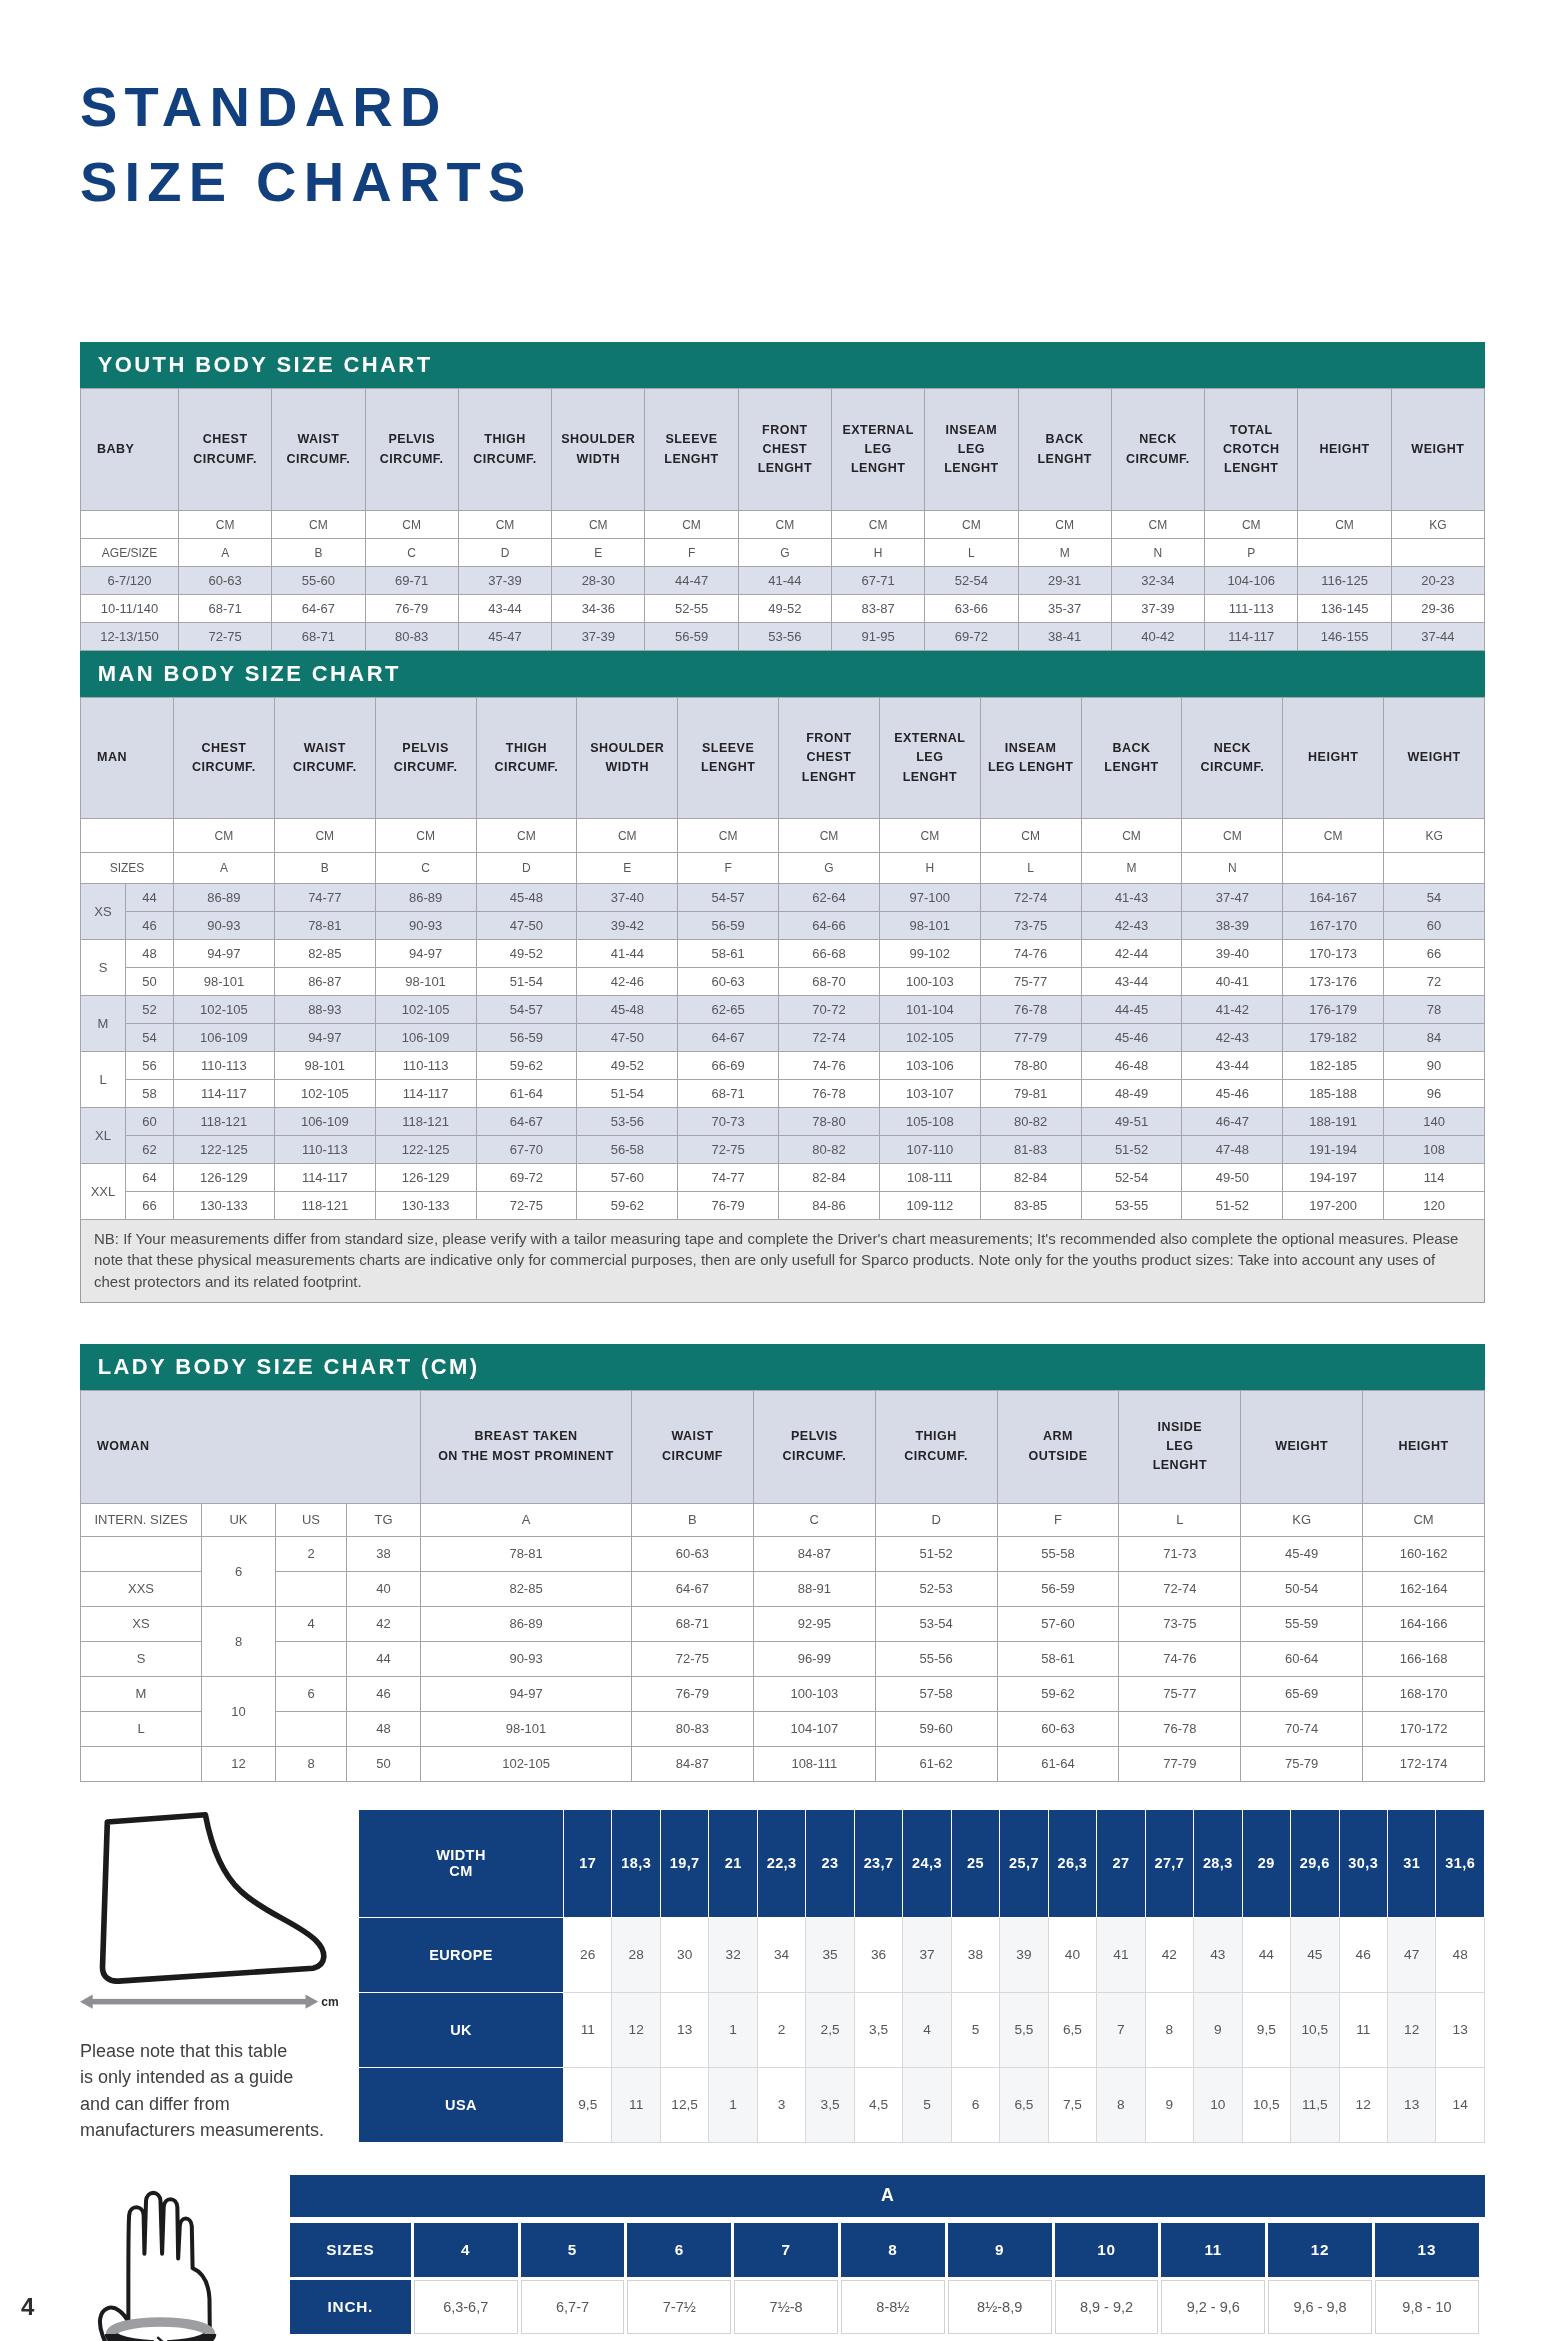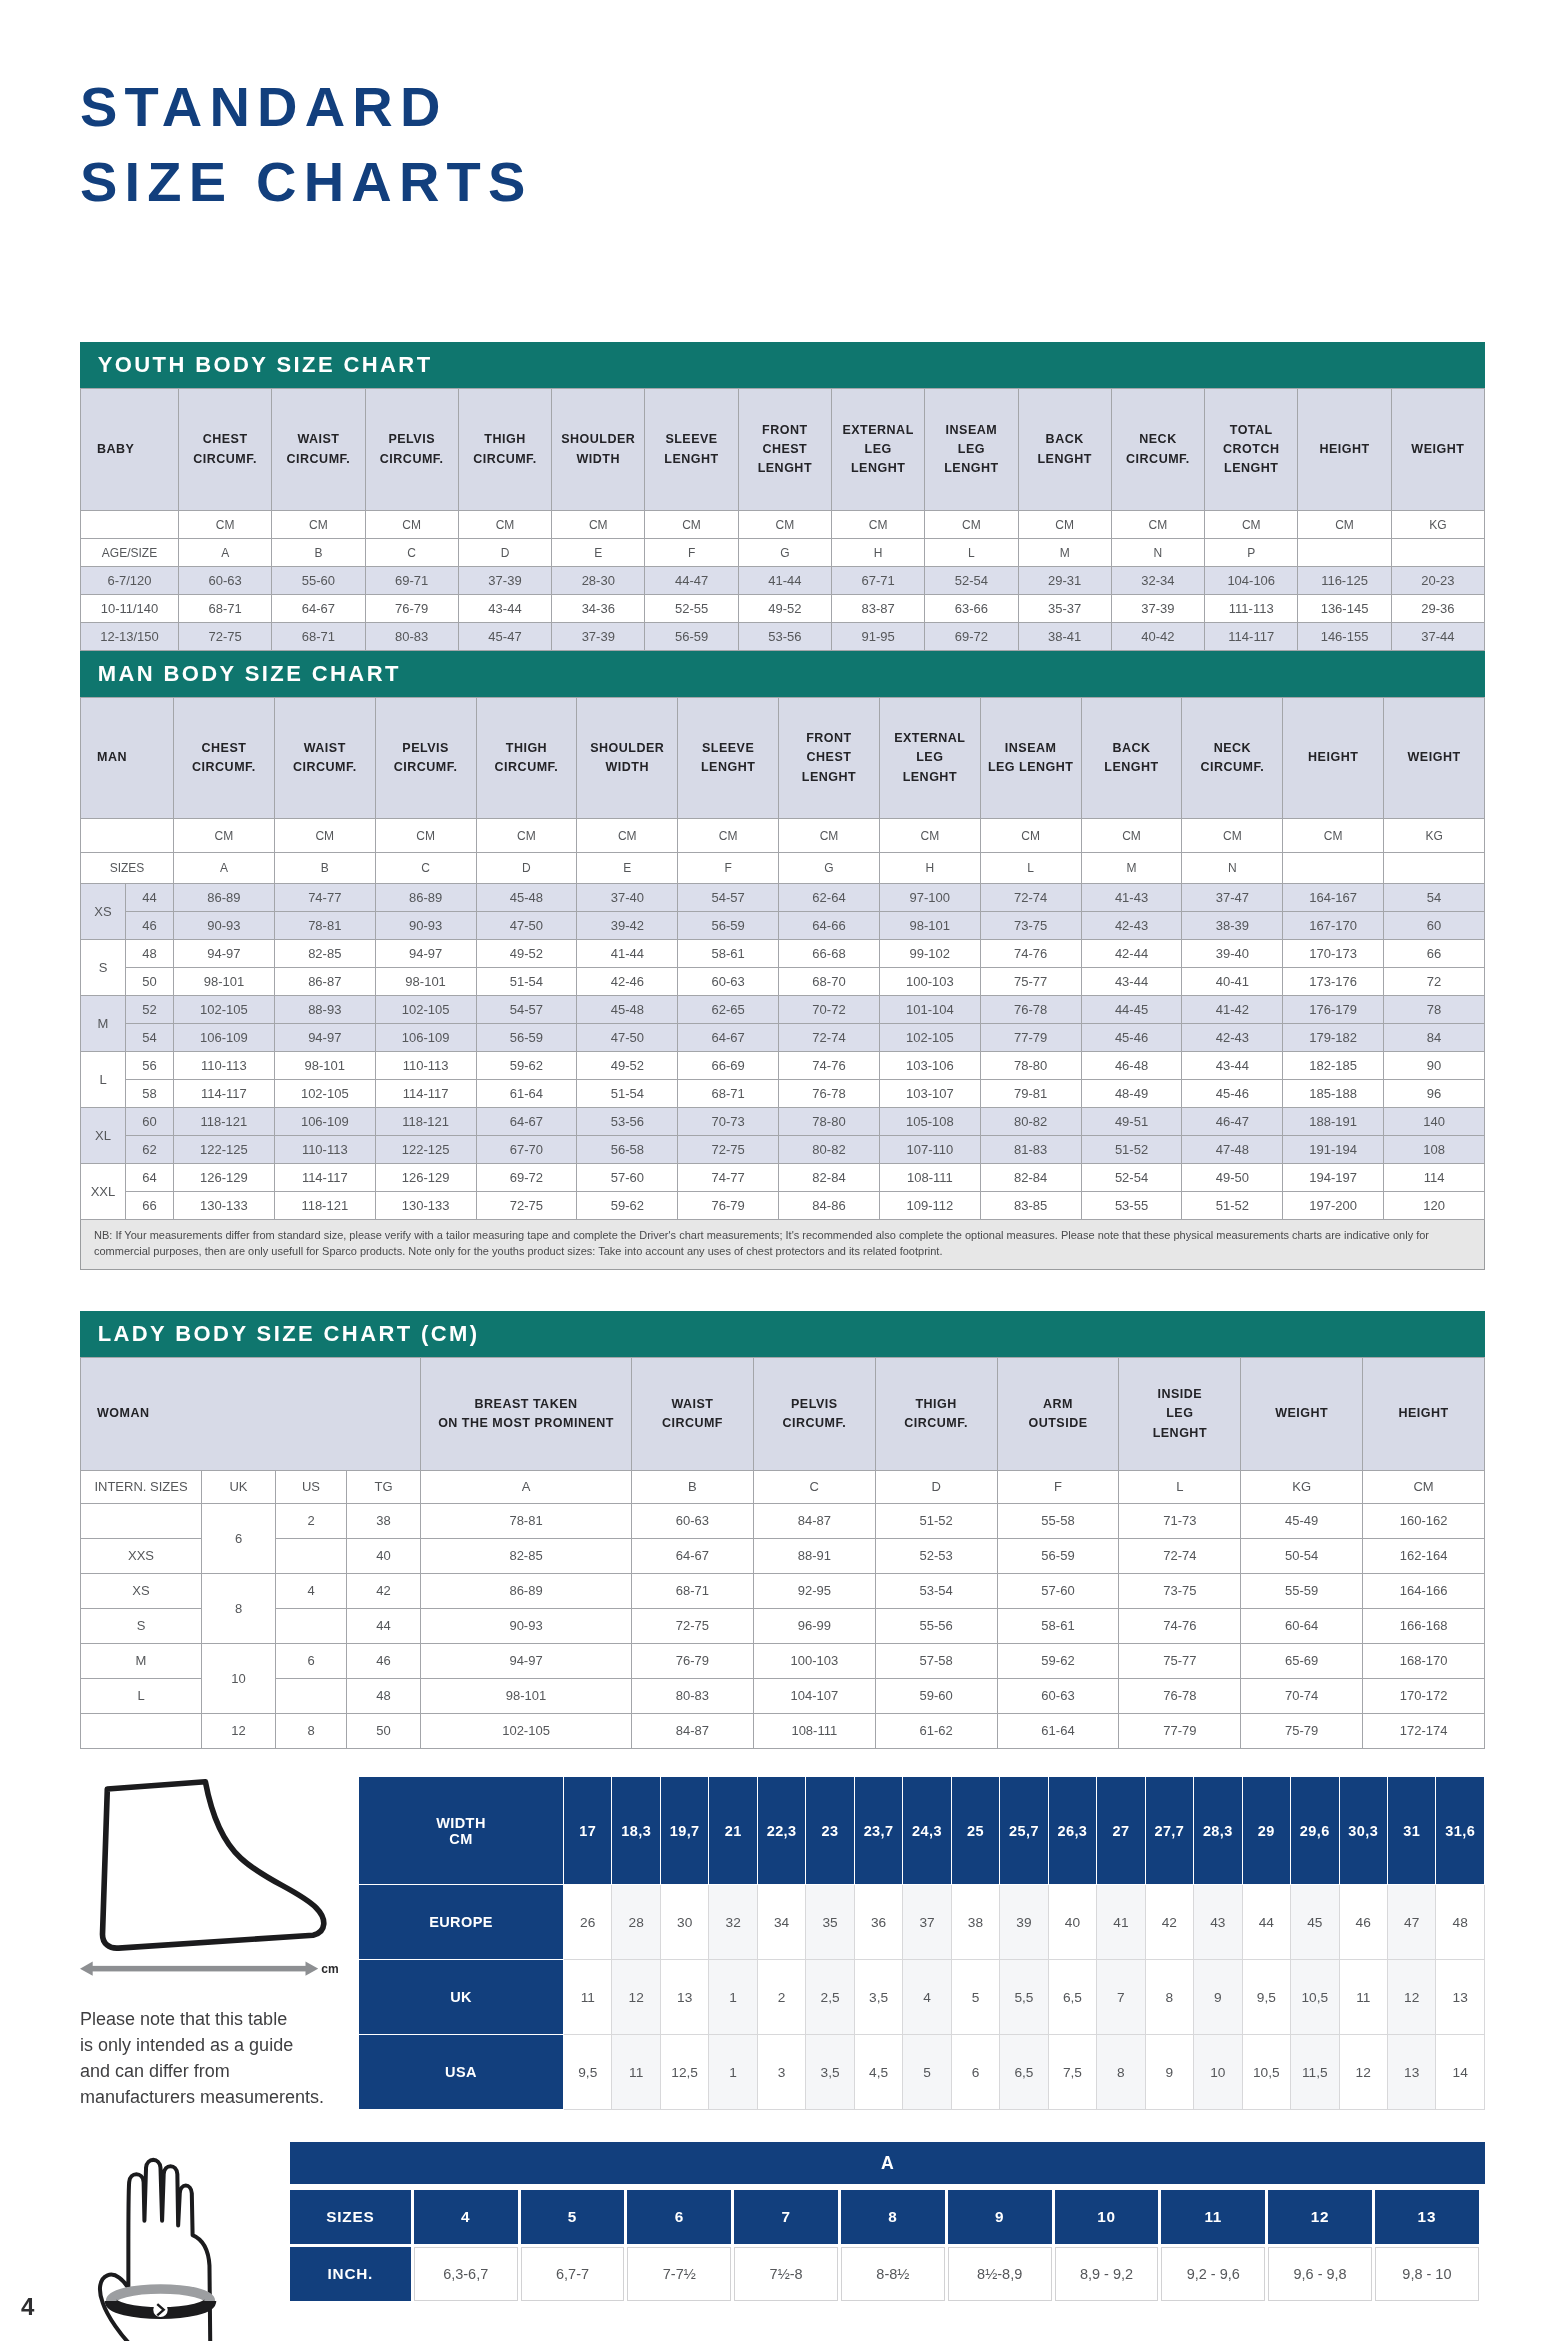--- a/index.html
+++ b/index.html
@@ -43,21 +43,21 @@
   .man tbody tr:nth-child(2) { height:31px; }
   .man tbody tr:nth-child(1) td, .man tbody tr:nth-child(2) td { font-size:12px; }
   .man tbody tr:nth-child(4n+3) td, .man tbody tr:nth-child(4n+4) td { background:#dbdeeb; }
 
   .lady thead th { height:113px; }
   .lady tbody tr { height:35px; }
   .lady tbody tr:nth-child(1) { height:33px; }
 
   
   .nb { border:0.8px solid #9a9c9e; border-top:none; background:#e7e7e7; color:#4a4a4c;
-    font-size:11px; line-height:1.42; padding:8px 13px 9.7px 13px; }
+    font-size:15px; line-height:1.42; padding:8px 13px 9.7px 13px; }
 
   
   .sec-shoe { margin-top:27px; display:flex; }
   .shoe-left { width:278px; flex:none; box-sizing:border-box; padding-right:19.3px; }
   .shoe-left svg { display:block; }
   .arrow-row { display:flex; align-items:center; margin-top:6.4px; }
   .arrow-label { font-size:12px; font-weight:bold; color:#2a2a2c; margin-left:3.2px; }
   .shoe-note { margin-top:27px; font-size:18px; line-height:1.45; color:#3f3f41; white-space:pre-line; }
 
   table.shoe { border-collapse:collapse; table-layout:fixed; width:1127px; flex:none; }

